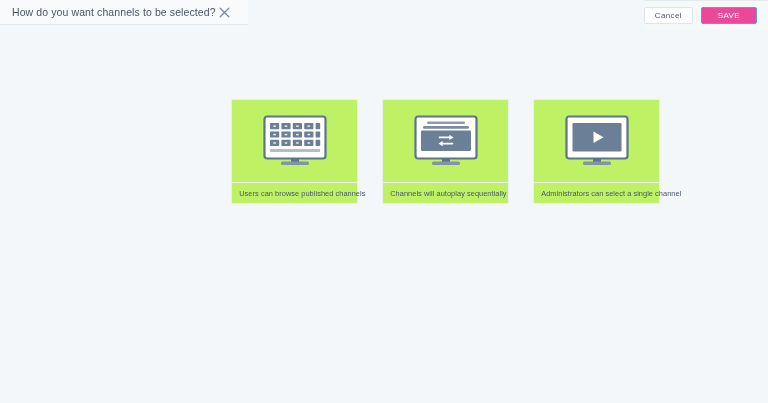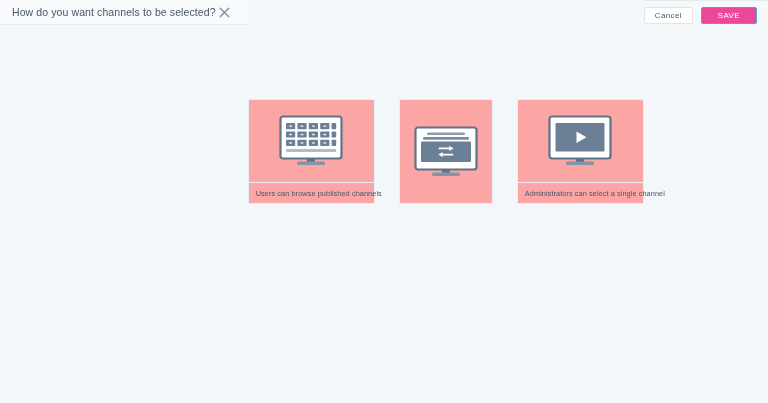--- a/index.html
+++ b/index.html
@@ -67,21 +67,21 @@
     right: 0;
     top: 99px;
     display: flex;
     justify-content: center;
     gap: 24px;
   }
 
   .option-card {
     width: 127px;
     height: 105px;
-    background: #fca5a5;
+    background: #bef264;
     border: 1px solid #e7edf1;
     border-radius: 2px;
     box-sizing: border-box;
     display: flex;
     flex-direction: column;
     cursor: pointer;
     box-shadow: 0 0 0 0 rgba(0,0,0,0);
   }
   .option-art {
     flex: 1;
@@ -235,20 +235,21 @@
 
               <g stroke="#ffffff" stroke-width="1.7" fill="none" stroke-linecap="round">
                 <path d="M28.5 23.4 H39.2"></path>
                 <path d="M41.5 29.6 H30.8"></path>
               </g>
               <polygon points="38.3,20.7 42.6,23.4 38.3,26.1" fill="#ffffff"></polygon>
               <polygon points="31.7,26.9 27.4,29.6 31.7,32.3" fill="#ffffff"></polygon>
             </svg>
           </span>
         </div>
+        <div class="option-label">Channels will autoplay sequentially</div>
       </div>
 
       <div class="option-card">
         <div class="option-art">
           <span>
             <svg width="70" height="54" viewBox="0 0 70 54">
 
               <rect x="4.5" y="2.5" width="61" height="42" rx="2.5" fill="#ffffff" stroke="#5f7389" stroke-width="2.2"></rect>
 
               <rect x="31" y="44.5" width="8" height="4" fill="#5f7389"></rect>

